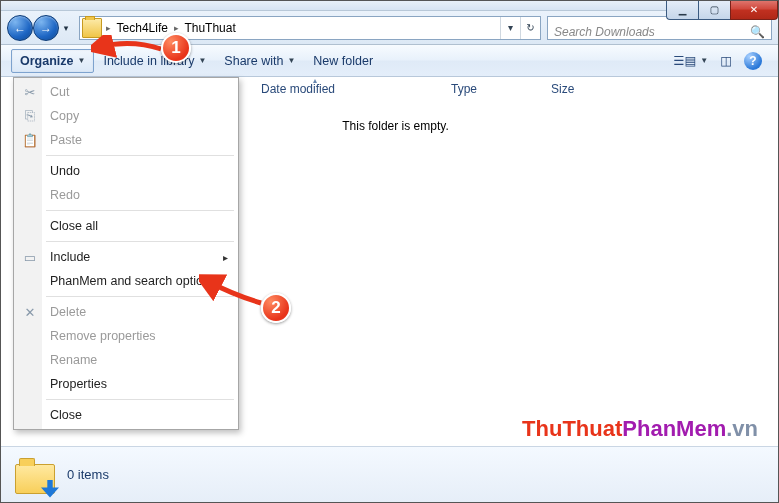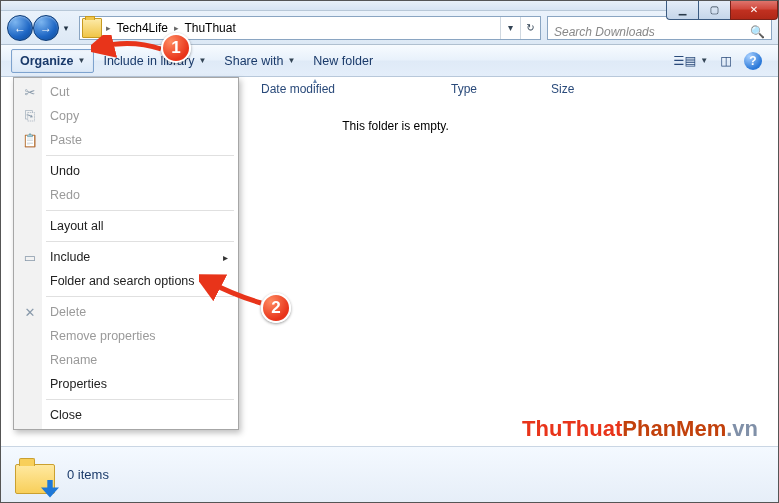--- a/index.html
+++ b/index.html
@@ -59,21 +59,21 @@
   .status-icon { width: 42px; height: 42px; position: relative; }
   .folder-lg { width: 40px; height: 30px; background: linear-gradient(to bottom, #ffe9a0, #f8cf5a); border: 1px solid #caa030; border-radius: 2px; position: absolute; bottom: 2px; }
   .folder-lg::before { content: ""; position: absolute; top: -7px; left: 3px; width: 14px; height: 7px; background: #f8cf5a; border: 1px solid #caa030; border-bottom: none; border-radius: 2px 2px 0 0; }
   .dl-arrow { position: absolute; right: -2px; bottom: -2px; width: 18px; height: 18px; background: #1e78d8; clip-path: polygon(35% 0, 65% 0, 65% 45%, 100% 45%, 50% 100%, 0 45%, 35% 45%); }
 
   
   .callout { position: absolute; width: 30px; height: 30px; border-radius: 50%; background: radial-gradient(circle at 30% 25%, #ff8a60, #e8341a 70%); border: 2px solid #fff; color: #fff; font-weight: bold; font-size: 17px; display: flex; align-items: center; justify-content: center; box-shadow: 0 1px 3px rgba(0,0,0,.4); z-index: 20; }
   .arrow-svg { position: absolute; z-index: 19; pointer-events: none; }
   .watermark { position: absolute; bottom: 60px; right: 20px; font-size: 22px; font-weight: bold; z-index: 5; }
   .wm1 { color: #e8341a; }
-  .wm2 { color: #c2410c; }
+  .wm2 { color: #a21caf; }
   .wm3 { color: #8090a8; }
 </style>
 </head>
 <body>
 
 <div class="titlebar">
   <div class="win-controls">
     <div class="win-btn min">▁</div>
     <div class="win-btn max">▢</div>
     <div class="win-btn close">✕</div>
@@ -158,30 +158,30 @@
       </div>
       <div class="menu-sep"></div>
       <div class="menu-item">
         <span>Undo</span>
       </div>
       <div class="menu-item disabled">
         <span>Redo</span>
       </div>
       <div class="menu-sep"></div>
       <div class="menu-item">
-        <span>Layout all</span>
+        <span>Close all</span>
       </div>
       <div class="menu-sep"></div>
       <div class="menu-item">
         <span class="mi-icon">▭</span>
         <span>Include</span>
         <span class="submenu-arrow">▸</span>
       </div>
       <div class="menu-item">
-        <span>Folder and search options</span>
+        <span>PhanMem and search options</span>
       </div>
       <div class="menu-sep"></div>
       <div class="menu-item disabled">
         <span class="mi-icon">✕</span>
         <span>Delete</span>
       </div>
       <div class="menu-item disabled">
         <span>Remove properties</span>
       </div>
       <div class="menu-item disabled">

